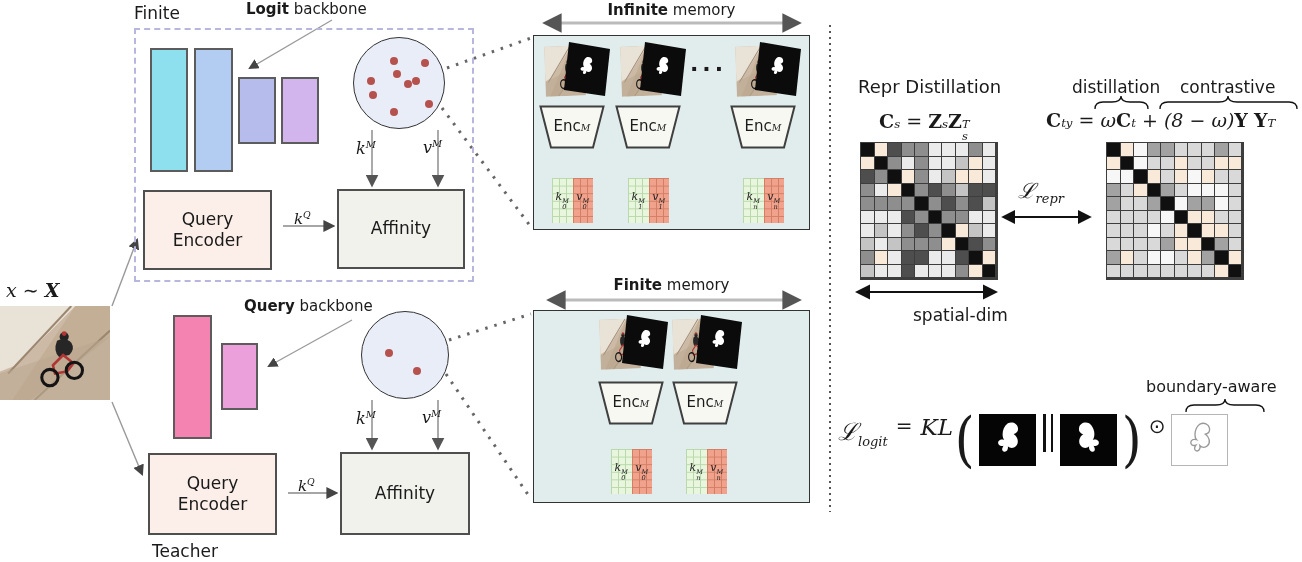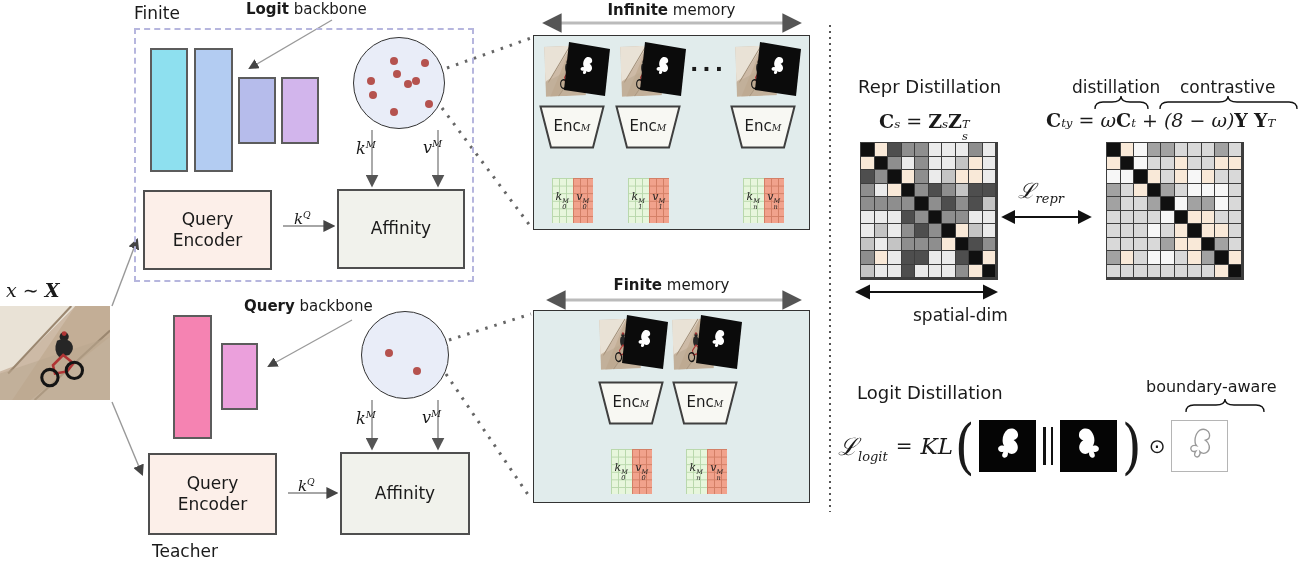--- a/index.html
+++ b/index.html
@@ -28,21 +28,21 @@
   .vcell{background-color:#f1a28c;background-image:linear-gradient(#d37f66 1px,transparent 1px),linear-gradient(90deg,#d37f66 1px,transparent 1px);background-size:7px 7.6px;}
   .glab{font-family:"DejaVu Serif",serif;font-style:italic;font-size:11px;color:#222;}
   .matrix{display:grid;grid-template-columns:repeat(10,12.5px);grid-auto-rows:12.5px;gap:1px;
           background:#3d3d3d;border:1px solid #3d3d3d;width:136px;height:136px;box-sizing:content-box;}
   .eq{font-family:"DejaVu Serif",serif;font-size:19px;display:flex;align-items:baseline;white-space:pre;}
   .eq i{font-style:italic;font-family:"DejaVu Serif",serif;}
   .title18{font-size:18px;}
   .bigp{font-family:"DejaVu Serif",serif;font-size:60px;font-weight:400;line-height:50px;transform:scaleX(.85);}
   .dbar{display:inline-flex;gap:5px;margin:0 4px;}
   .dbar span{width:2.5px;height:38px;background:#111;display:block;}
-  .lrow{display:flex;align-items:center;}
+  .lrow{display:flex;}
   svg{display:block;}
 </style>
 </head>
 <body>
 
 <div id="canvas">
 
   <svg width="0" height="0" style="position:absolute" aria-hidden="true">
     <defs>
       <path id="blob" d="M22 6 C28 3 35 6 36 12 C37 17 34 20 30 21 C36 25 38 33 33 38 C30 41 25 41 22 38 C23 42 20 47 16 45 C13 44 14 40 16 37 C11 39 7 35 9 31 C11 28 14 28 17 29 C13 24 14 12 22 6 Z"></path>
@@ -592,21 +592,20 @@
       <div style="background: rgb(249, 233, 216);"></div>
       <div style="background: rgb(16, 16, 16);"></div>
     </div>
 
   <div class="abs" style="left:1018px;top:176px;font-family:'DejaVu Serif',serif;font-size:21px;">
     <i>ℒ</i><sub class="math" style="font-size:13px">repr</sub>
   </div>
 
   <div class="abs" style="left:873px;top:305px;font-size:17px;margin-left:40px;">spatial-dim</div>
 
-  <div class="abs title18" style="left:857px;top:382px;">Logit Distillation</div>
   <div class="abs" style="left:1146px;top:377px;font-size:16px;">boundary-aware</div>
 
   <div class="lrow abs" style="left:838px;top:414px;height:64px;">
     <span style="font-family:'DejaVu Serif',serif;font-size:24px;">
       <i>ℒ</i><sub class="math" style="font-size:13px">logit</sub></span>
     <span style="width:8px"></span>
     <span style="font-size:20px;font-family:'DejaVu Serif',serif;">=</span>
     <span style="width:8px"></span>
     <span class="math" style="font-size:23px;">KL</span>
     <span class="bigp">(</span>

